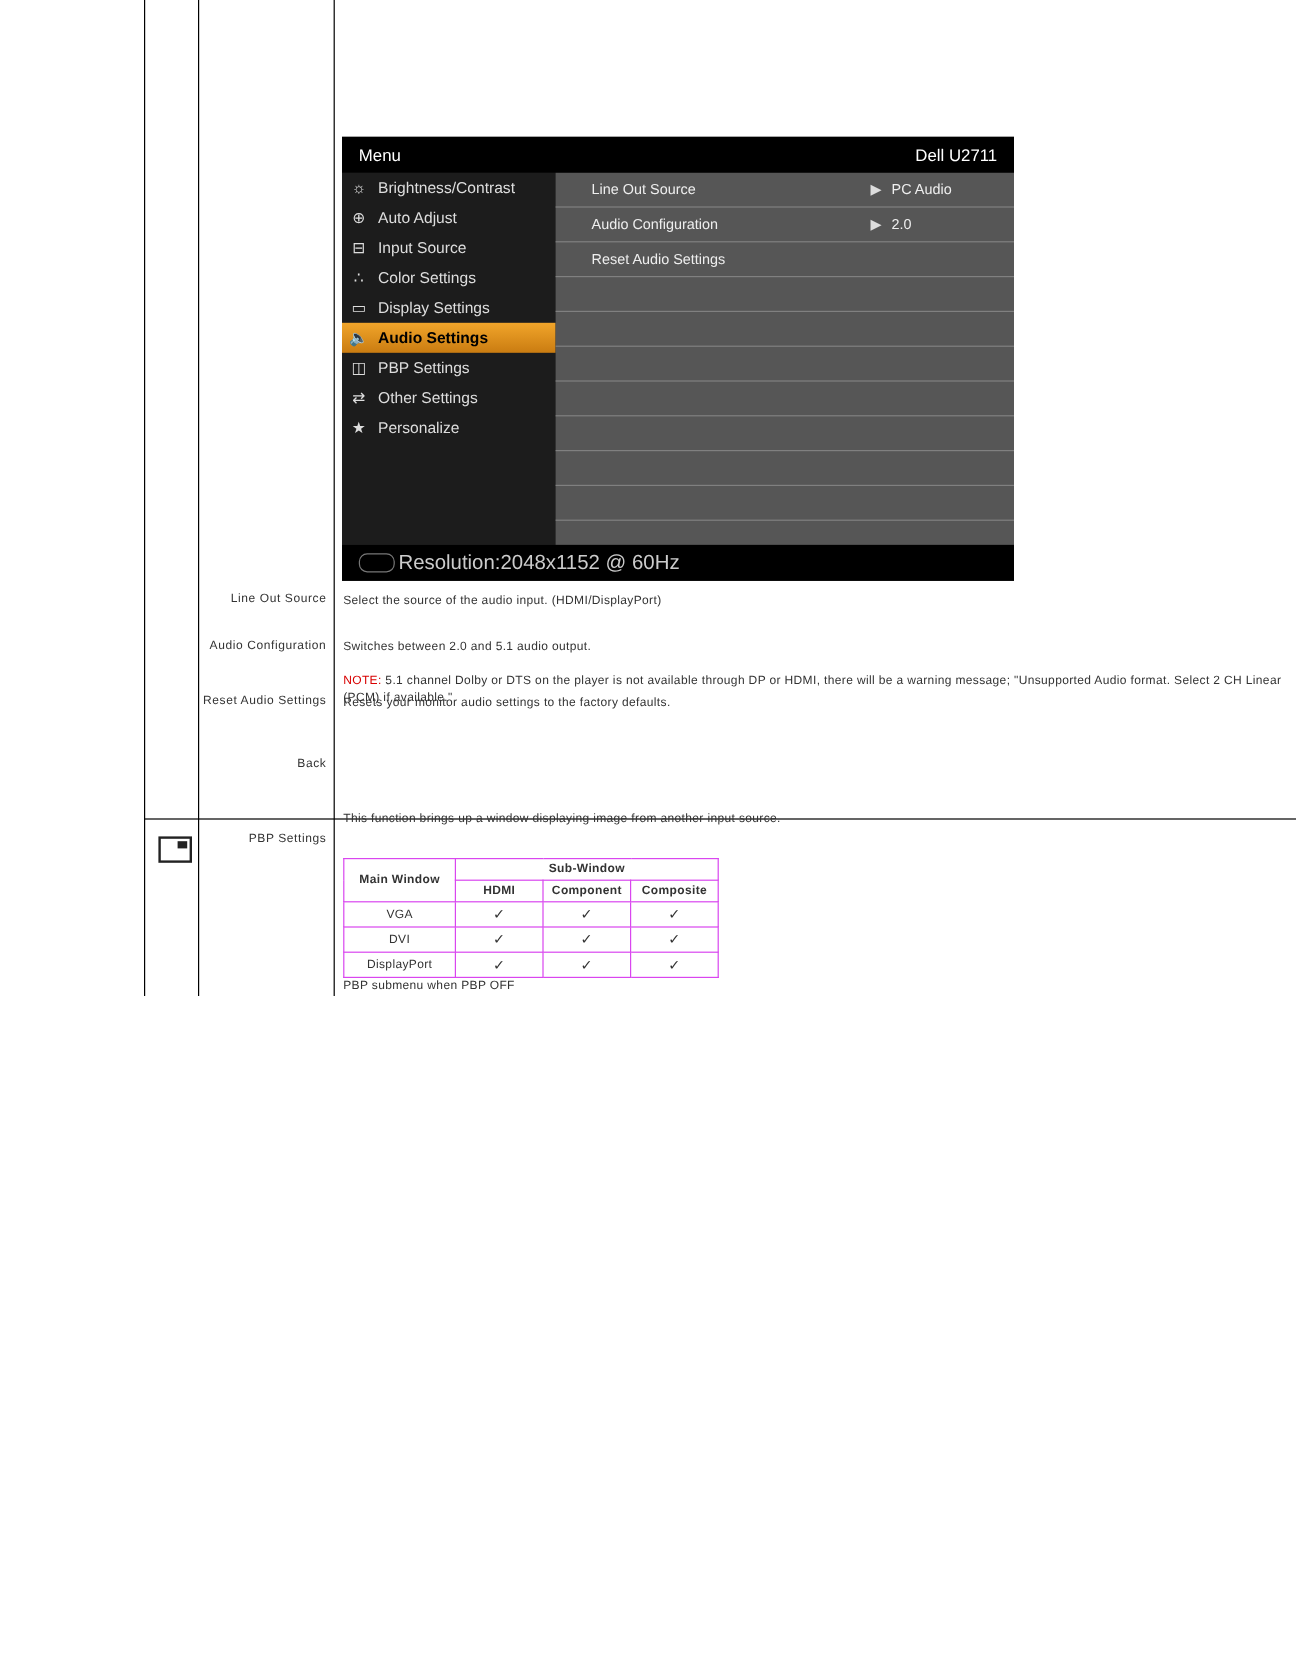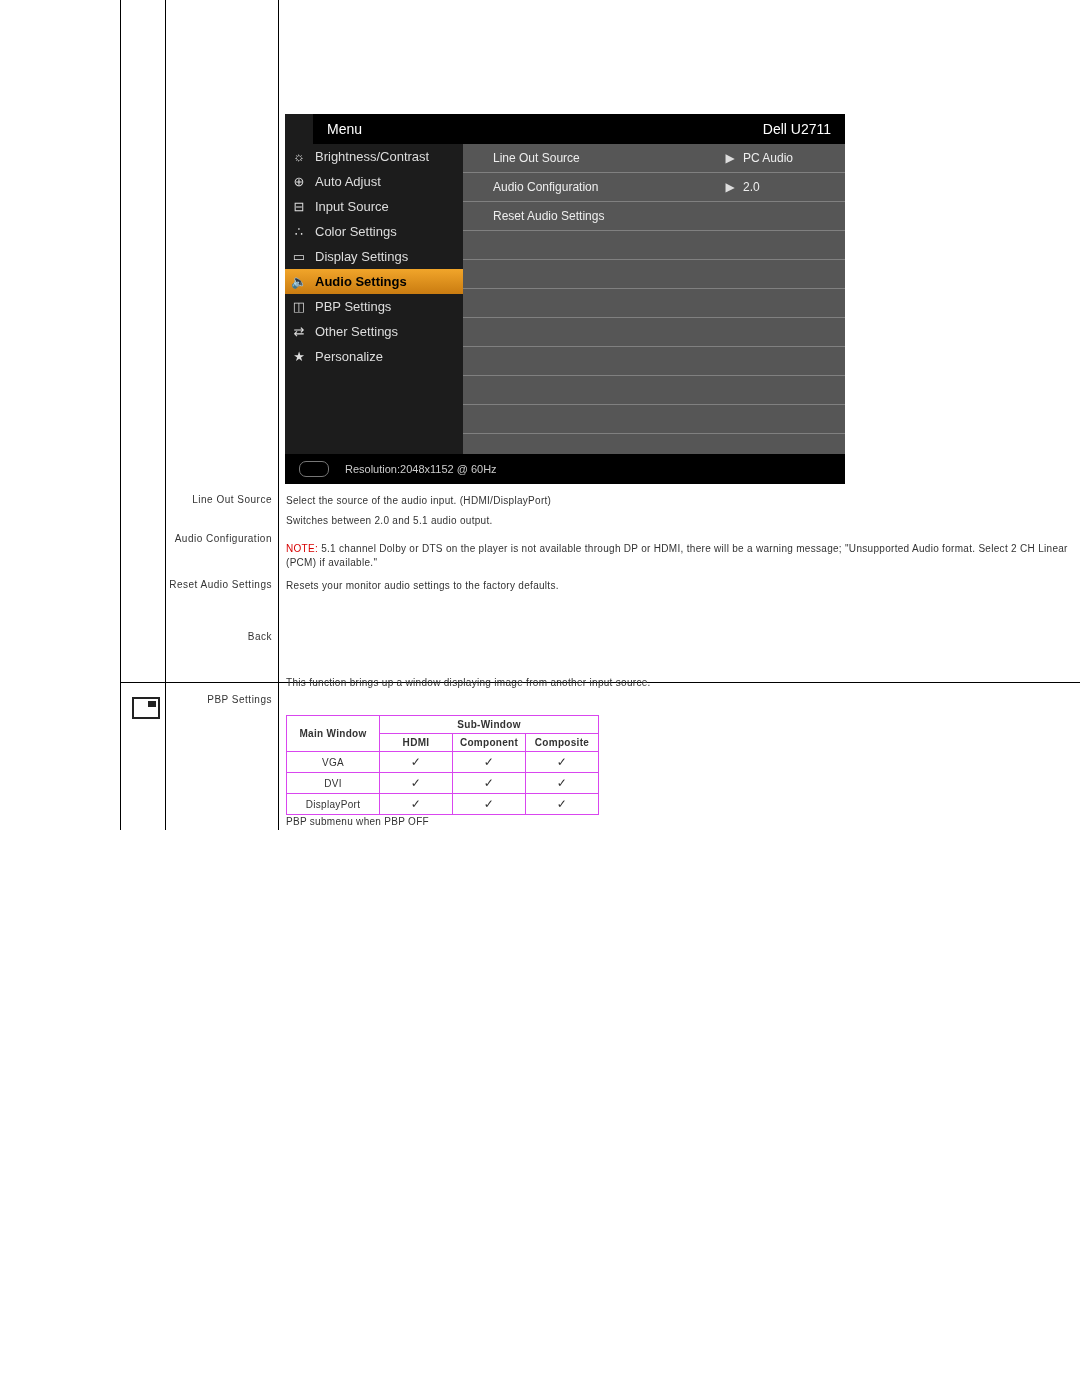--- a/index.html
+++ b/index.html
@@ -30,21 +30,20 @@
     font-family: Arial, sans-serif;
     color:#dcdcdc;
   }
   .osd-header {
     height:30px; line-height:30px;
     background:#000;
     padding:0 14px;
     display:flex; justify-content:space-between;
     font-size:14px;
     color:#fff;
-    margin-left:28px;
   }
   .osd-body {
     display:flex; height:310px;
   }
   .osd-left {
     width:178px;
     background:#1c1c1c;
     font-size:13px;
   }
   .osd-left .li {
@@ -68,23 +67,23 @@
     border-bottom:1px solid #808080;
     display:flex;
     font-size:12px;
     color:#eee;
   }
   .osd-right .row .c1 { width:230px; padding-left:30px; }
   .osd-right .row .c2 { width:14px; text-align:center; color:#ddd;}
   .osd-right .row .c3 { flex:1; padding-left:6px;}
   .osd-footer {
     height:30px; line-height:30px; background:#000;
-    color:#ccc; font-size:11px;
+    color:#ccc; font-size:17px;
     padding-left:14px;
-    display:flex; align-items:center; gap:16px;
+    display:flex; align-items:center; gap:3px;
   }
   .opt-badge {
     width:28px; height:14px;
     border:1px solid #777; border-radius:7px;
     display:inline-flex; align-items:center; justify-content:center;
     font-size:7px; color:#aaa;
     font-style:italic;
   }
 
   
@@ -205,21 +204,21 @@
     <div class="osd-footer">
       <span class="opt-badge"></span>
       <span>Resolution:2048x1152 @ 60Hz</span>
     </div>
   </div>
 
   <div class="desc-label" style="top:494px">Line Out Source</div>
   <div class="desc-body" style="top:494px">Select the source of the audio input. (HDMI/DisplayPort)</div>
 
   <div class="desc-label" style="top:533px">Audio Configuration</div>
-  <div class="desc-body" style="top:514px">
+  <div class="desc-body" style="top:533px">
     <span>Switches between 2.0 and 5.1 audio output.</span><br><br>
     <span class="note-red">NOTE: </span><span>5.1 channel Dolby or DTS on the player is not available through DP or HDMI, there will be a warning message; "Unsupported Audio format. Select 2 CH Linear (PCM) if available."</span>
   </div>
 
   <div class="desc-label" style="top:579px">Reset Audio Settings</div>
   <div class="desc-body" style="top:579px">Resets your monitor audio settings to the factory defaults.</div>
 
   <div class="desc-label" style="top:631px">Back</div>
 
   <div class="pbp-icon">

